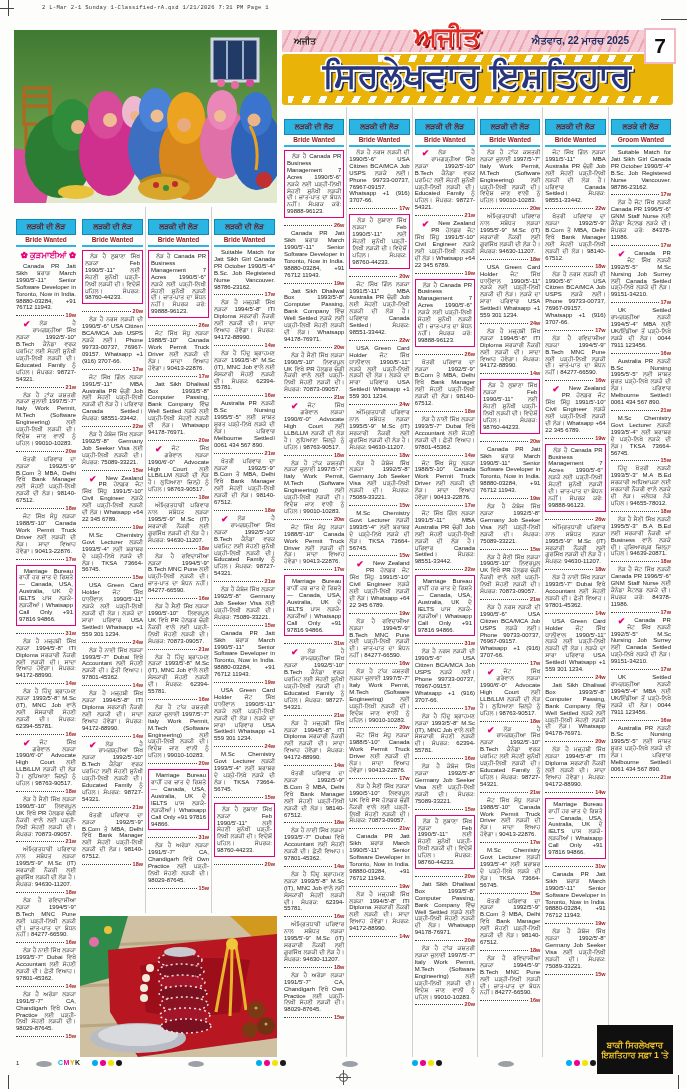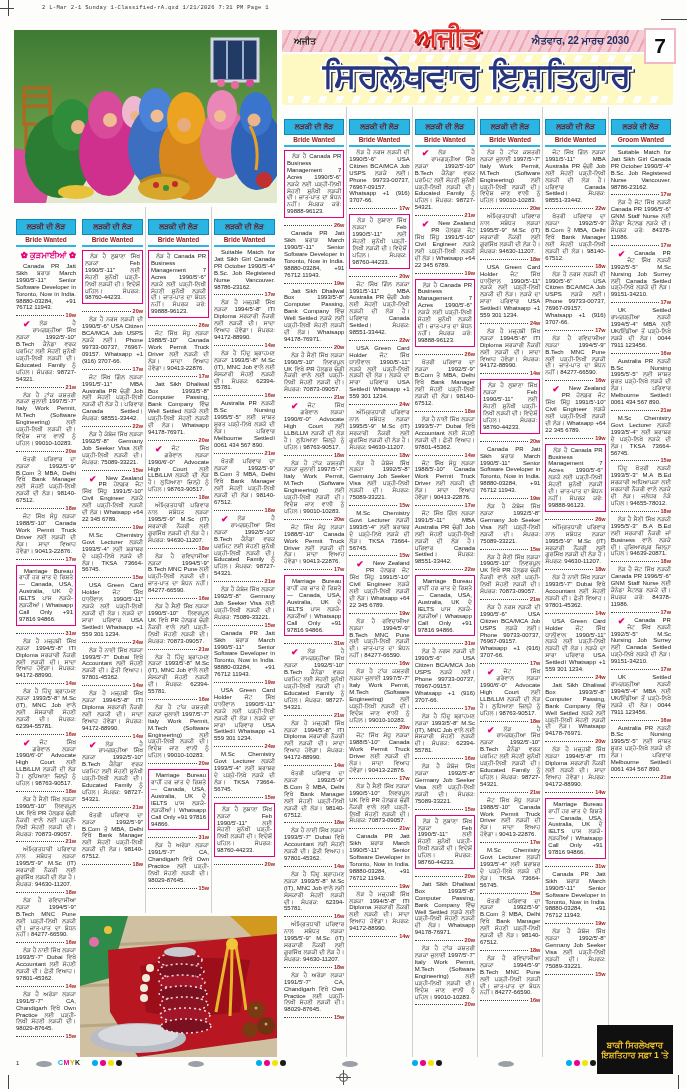--- a/index.html
+++ b/index.html
@@ -17,21 +17,21 @@
     background:repeating-linear-gradient(115deg,#f5ccd4 0 7px,#eba7b6 7px 9px);}
   .edition{position:absolute;left:12px;top:6px;font-size:9px;font-weight:bold;color:#222;}
   .logo{position:absolute;left:132px;top:-8px;font-size:27px;font-weight:bold;color:#e02a24;
     text-shadow:-1px -1px 0 #fff,1px -1px 0 #fff,-1px 1px 0 #fff,2px 2px 0 #8f1210;z-index:3;}
   .dateline{position:absolute;right:44px;top:5px;font-size:10px;font-weight:bold;color:#1c2a5e;}
   #pagenumbox{position:absolute;left:644px;top:28px;width:28px;height:32px;background:#fff;
     border:2px solid #f0b9c4;display:flex;align-items:center;justify-content:center;
     font-size:21px;font-weight:bold;color:#111;z-index:4;}
 
   
-  #banner{position:absolute;left:282px;top:54px;width:391px;height:51px;background:#fef9c3;
+  #banner{position:absolute;left:282px;top:54px;width:391px;height:51px;background:#eab308;
     border-radius:3px;overflow:hidden;}
   .banner-title{position:absolute;width:100%;text-align:center;top:2px;font-size:34px;font-weight:bold;
     color:#28367e;white-space:nowrap;letter-spacing:1px;
     text-shadow:-1.5px -1.5px 0 #fff,1.5px -1.5px 0 #fff,-1.5px 1.5px 0 #fff,1.5px 1.5px 0 #fff,3px 3px 0 #1a265e;}
   .hazard{position:absolute;height:7px;background:repeating-linear-gradient(115deg,#fff 0 6px,rgba(255,255,255,0) 6px 15px);}
   .hz1{left:96px;top:1px;width:260px;}
   .hz2{left:6px;bottom:2px;width:378px;}
 
   
   #photo-women{position:absolute;left:14px;top:30px;width:263px;height:173px;}
@@ -80,21 +80,21 @@
   <div class="cm" style="left:8px;top:0;width:1px;height:16px"></div>
   <div class="cm" style="left:0;top:8px;width:14px;height:1px"></div>
   <div class="cm" style="right:0;top:19px;width:26px;height:1px"></div>
   <div class="cm" style="left:8px;bottom:0;width:1px;height:14px"></div>
   <div class="cm" style="right:8px;bottom:0;width:1px;height:14px"></div>
   <div class="printline">2 L-Mar 2-1 Sunday 1-Classified-rA.qxd   1/21/2026   7:31 PM   Page 1</div>
 
   <div id="masthead">
     <span class="edition">ਅਜੀਤ</span>
     <span class="logo">ਅਜੀਤ</span>
-    <span class="dateline">ਐਤਵਾਰ, 22 ਮਾਰਚ 2030</span>
+    <span class="dateline">ਐਤਵਾਰ, 22 ਮਾਰਚ 2025</span>
   </div>
   <div id="pagenumbox">7</div>
 
   <div id="banner">
     <div class="hazard hz1"></div>
     <div class="hazard hz2"></div>
     <div class="banner-title">ਸਿਰਲੇਖਵਾਰ ਇਸ਼ਤਿਹਾਰ</div>
   </div>
 
   <svg id="photo-women" viewBox="0 0 263 173">

